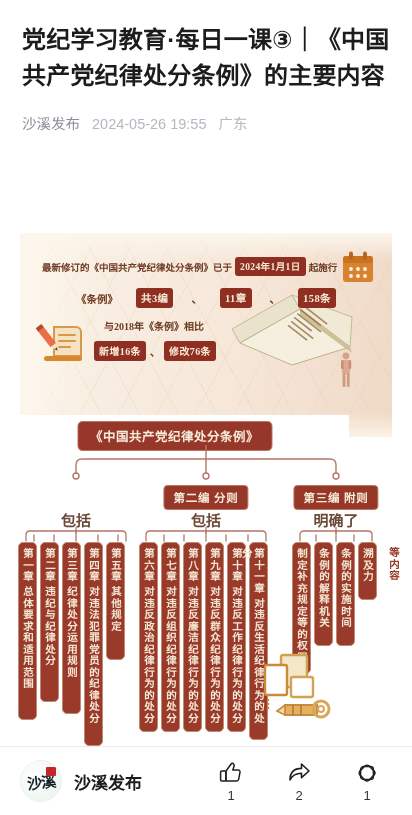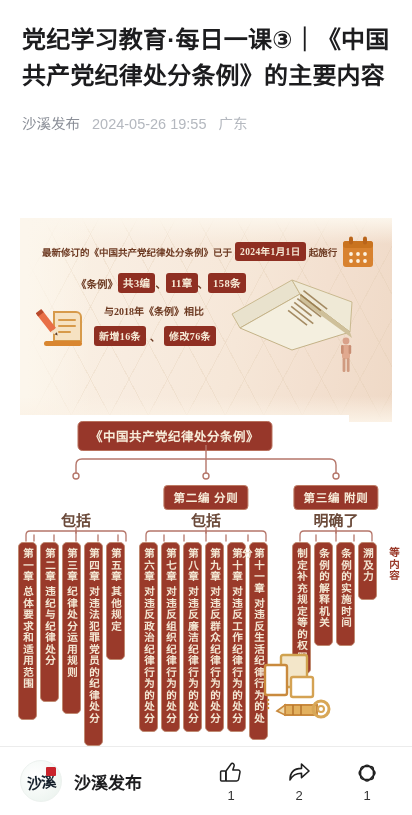--- a/index.html
+++ b/index.html
@@ -20,21 +20,21 @@
   .meta{
     margin-top:20px;display:flex;align-items:baseline;gap:12px;
     font-size:14.5px;line-height:20px;
   }
   .meta .author{color:#8b8f98;}
   .meta .date{color:#b4b8bf;}
   .meta .loc{color:#b4b8bf;}
 
   
   .banner{
-    position:absolute;left:20px;top:218px;width:372px;height:204px;
+    position:absolute;left:20px;top:233px;width:372px;height:204px;
     border-radius:0;overflow:hidden;
     background:
       linear-gradient(100deg,#fbf3e6 0%,#f8ece0 32%,#f6e7d8 58%,#f3e0d0 78%,#efd9c6 100%);
   }
   .banner .grid{
     position:absolute;inset:-40px;opacity:.5;
     background-image:
       repeating-linear-gradient(62deg, rgba(222,200,172,.55) 0 1px, transparent 1px 34px),
       repeating-linear-gradient(-62deg, rgba(222,200,172,.5) 0 1px, transparent 1px 34px);
   }
@@ -46,21 +46,21 @@
     background:linear-gradient(0deg,#fbf2e6 0%,rgba(251,242,230,0) 100%);}
 
   .bn-line1{
     position:absolute;left:22px;top:24px;width:300px;
     display:flex;align-items:center;flex-wrap:nowrap;gap:3px;
     font-family:"Liberation Serif","DejaVu Serif",serif;
     font-size:9.5px;font-weight:700;color:#6d3a22;white-space:nowrap;
   }
   .bn-line2{
     position:absolute;left:56px;top:55px;
-    display:flex;align-items:center;gap:0;
+    display:flex;align-items:center;gap:18px;
     font-family:"Liberation Serif","DejaVu Serif",serif;
     font-size:10.5px;font-weight:700;color:#6d3a22;white-space:nowrap;
   }
   .bn-line3{
     position:absolute;left:84px;top:85px;
     font-family:"Liberation Serif","DejaVu Serif",serif;
     font-size:10px;font-weight:700;color:#6d3a22;white-space:nowrap;
   }
   .bn-line4{
     position:absolute;left:74px;top:108px;

